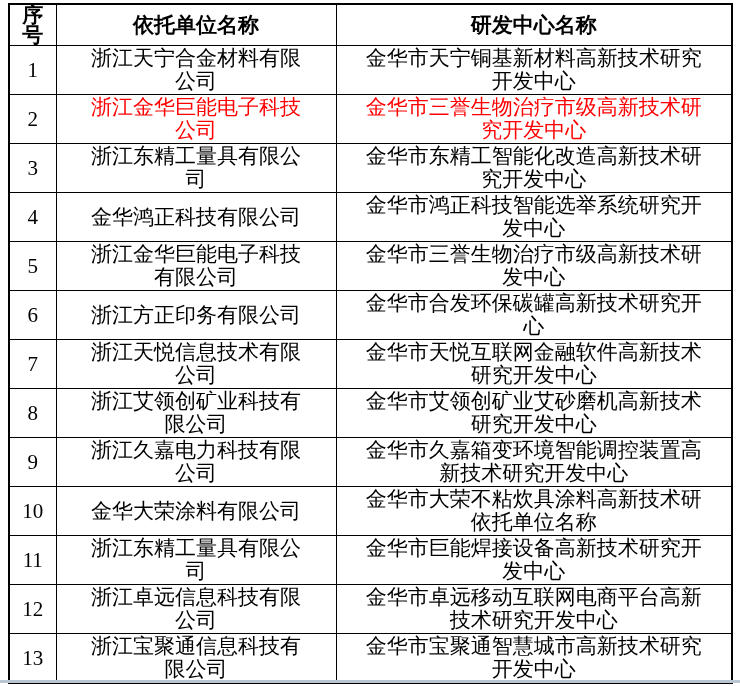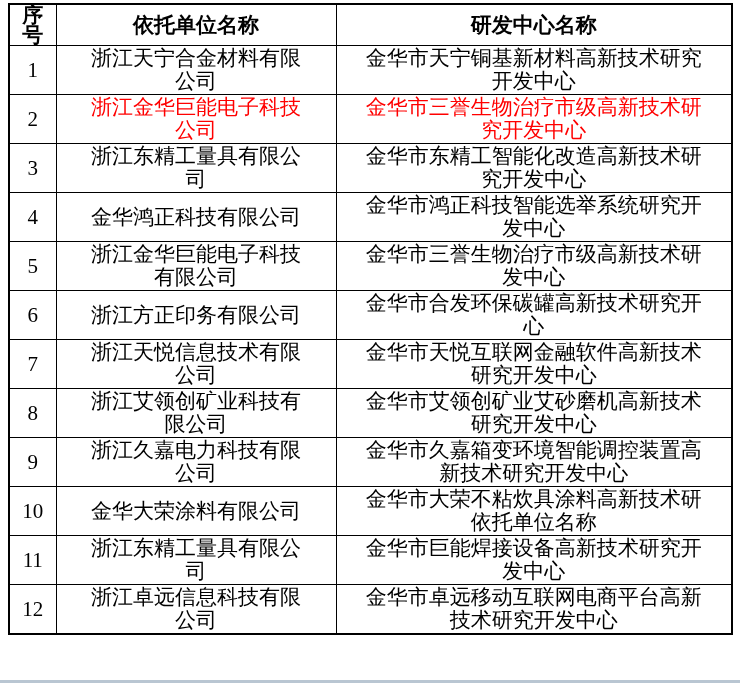--- a/index.html
+++ b/index.html
@@ -154,16 +154,23 @@
           <td class="center-cell">金华市巨能焊接设备高新技术研究开
 发中心</td>
         </tr>
         <tr>
           <td class="no-cell">12</td>
           <td class="unit-cell">浙江卓远信息科技有限
 公司</td>
           <td class="center-cell">金华市卓远移动互联网电商平台高新
 技术研究开发中心</td>
         </tr>
+        <tr>
+          <td class="no-cell">13</td>
+          <td class="unit-cell">浙江宝聚通信息科技有
+限公司</td>
+          <td class="center-cell">金华市宝聚通智慧城市高新技术研究
+开发中心</td>
+        </tr>
       </tbody>
   </table>
   <div class="bottom-edge"></div>
 </div>
 
 </body></html>

